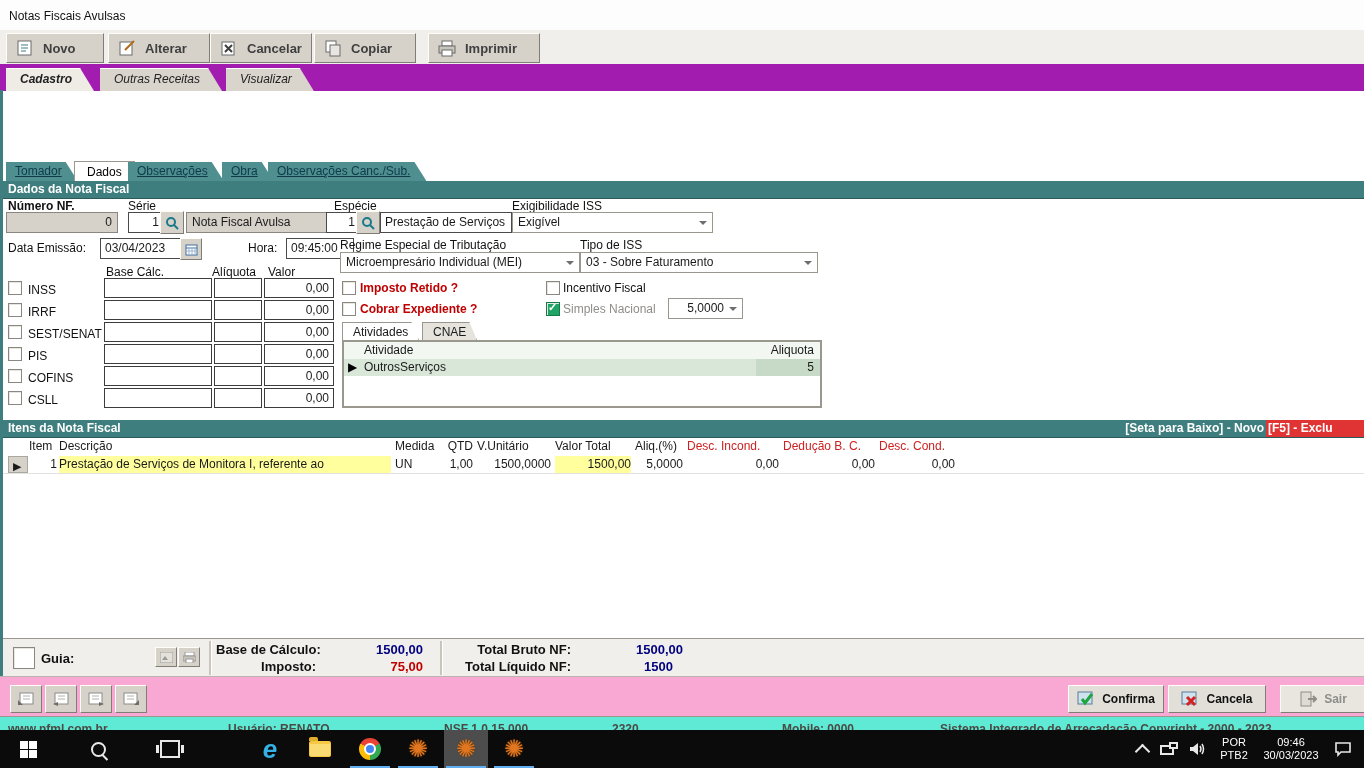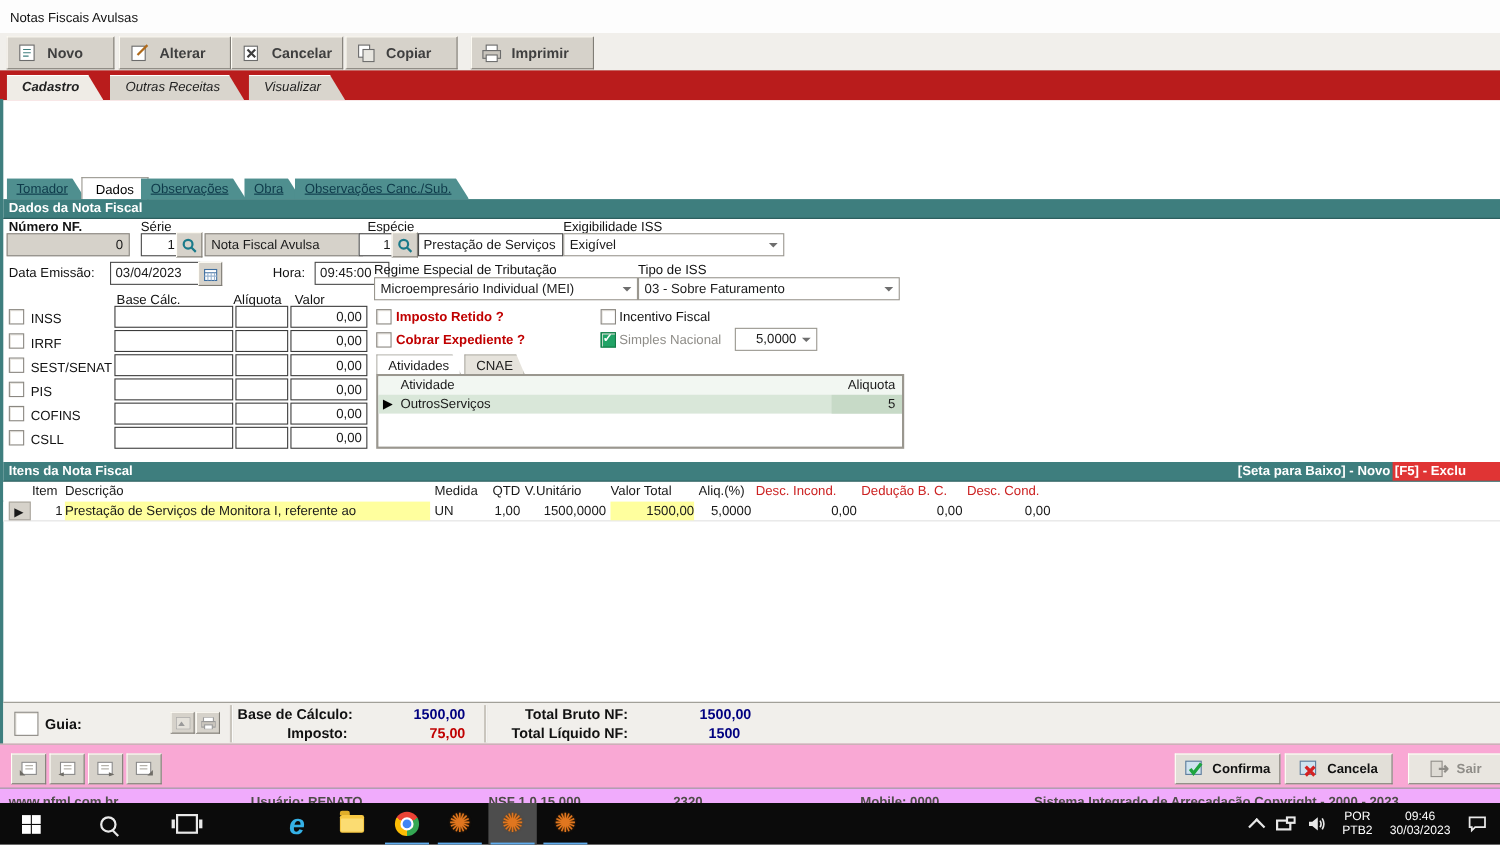--- a/index.html
+++ b/index.html
@@ -8,21 +8,21 @@
   .abs{position:absolute;}
   
   .titlebar{top:0;left:0;width:1364px;height:30px;background:#fdfdfd;border-bottom:1px solid #e3e1dc;}
   .titlebar .t{position:absolute;left:9px;top:9px;font-size:12px;color:#111;}
   .toolbar{top:30px;left:0;width:1364px;height:34px;background:#f1efeb;border-bottom:1px solid #c9c5bd;}
   .tbtn{position:absolute;top:3px;height:28px;background:#d6d2ca;border:1px solid #807d76;
         border-top-color:#fffdf6;border-left-color:#fffdf6;display:flex;align-items:center;
         font-weight:bold;color:#3f3f3f;font-size:13px;}
   .tbtn .ic{margin:0 8px 0 8px;display:inline-block;}
   
-  .maintabs{top:64px;left:0;width:1364px;height:27px;background:#b91c1c;}
+  .maintabs{top:64px;left:0;width:1364px;height:27px;background:#a21caf;}
   .mtab{position:absolute;top:4px;height:23px;line-height:23px;padding:0 22px 0 14px;
         background:#d9d5cd;clip-path:polygon(0 0,calc(100% - 14px) 0,100% 100%,0 100%);
         font-style:italic;color:#222;box-shadow:inset 0 1px 0 #fff;}
   .mtab.active{background:#efece6;font-weight:bold;}
   .tealbar{background:#3e7e7e;color:#fff;font-weight:bold;}
   .hdrbar{top:91px;left:0;width:1364px;height:21px;font-size:13px;line-height:21px;border-bottom:1px solid #2a5a5a;}
   .hdrbar .l{position:absolute;left:8px;top:0;}
   .hdrbar .r{position:absolute;right:1px;top:0;}
   
   .prest{top:112px;left:0;width:1364px;height:50px;background:#f1efeb;}
@@ -86,21 +86,21 @@
   .vsep{position:absolute;width:2px;background:#c9c5bd;border-right:1px solid #fff;}
   .footer{top:676px;left:0;width:1364px;height:40px;background:#f9a8d4;border-top:1px solid #b9b5ad;}
   .fbtn{position:absolute;top:8px;height:26px;background:#e2dfd8;border:1px solid #807d76;
         border-top-color:#fffdf6;border-left-color:#fffdf6;display:flex;align-items:center;justify-content:center;
         font-weight:bold;font-size:12px;color:#111;}
   .fbtn .ic{margin-right:7px;}
   .fbtn.disabled{color:#8f8d88;background:#e9e6e0;}
   .navbtn{position:absolute;top:8px;width:30px;height:26px;background:#d6d2ca;border:1px solid #807d76;
           border-top-color:#fffdf6;border-left-color:#fffdf6;display:flex;align-items:center;justify-content:center;}
   
-  .statusbar{top:716px;left:0;width:1364px;height:14px;background:#f0abfc;border-top:1px solid #9a9791;overflow:hidden;}
+  .statusbar{top:716px;left:0;width:1364px;height:14px;background:#5eead4;border-top:1px solid #9a9791;overflow:hidden;}
   .stx{position:absolute;top:5px;font-size:12px;font-weight:bold;color:#4c4a46;white-space:nowrap;}
   
   .taskbar{top:730px;left:0;width:1364px;height:38px;background:#0b0b0b;}
   .tk{position:absolute;display:flex;align-items:center;justify-content:center;}
   .winlogo{display:grid;grid-template-columns:8px 8px;grid-template-rows:8px 8px;gap:1px;}
   .winlogo span{background:#fff;}
   .mag{width:11px;height:11px;border:2px solid #e8e8e8;border-radius:50%;position:relative;}
   .mag::after{content:"";position:absolute;width:2px;height:7px;background:#e8e8e8;left:11px;top:10px;transform:rotate(-45deg);}
   .tview{width:16px;height:14px;border:2px solid #e8e8e8;position:relative;}
   .tview::before,.tview::after{content:"";position:absolute;width:3px;height:8px;background:#e8e8e8;top:3px;}

